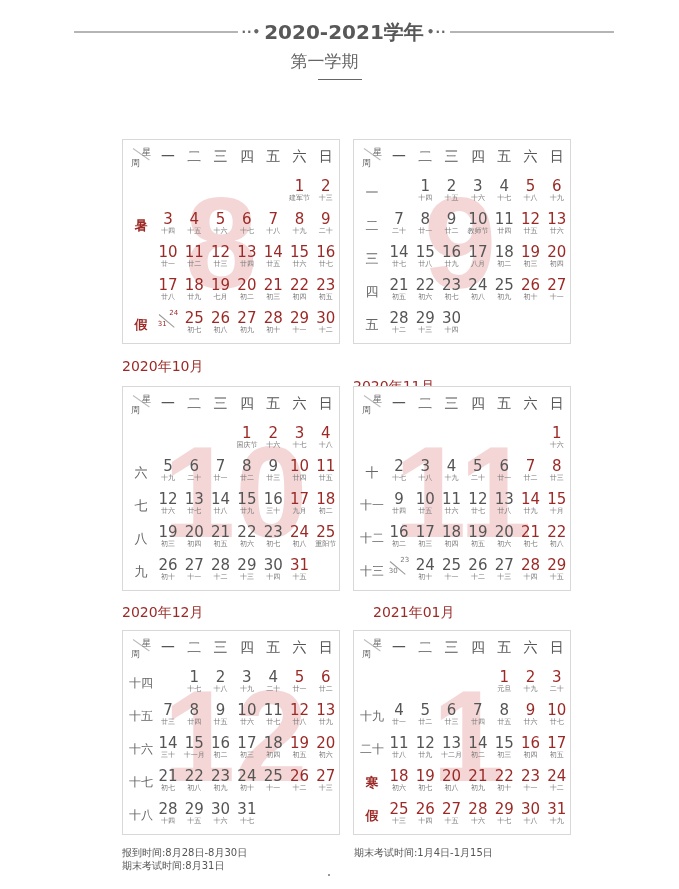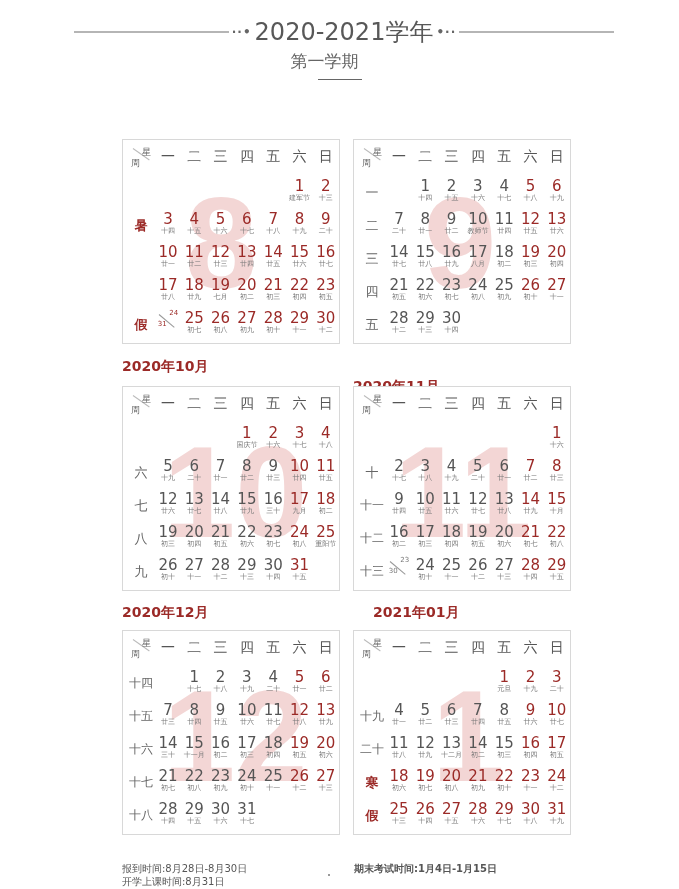--- a/index.html
+++ b/index.html
@@ -3,46 +3,46 @@
 <meta charset="utf-8">
 <style>
   * { box-sizing: border-box; margin: 0; padding: 0; }
   html, body { width: 679px; height: 889px; background: #ffffff; overflow: hidden; }
   body { font-family: "DejaVu Sans", "Liberation Sans", sans-serif; color: #555; position: relative; }
 
   .header { position: absolute; left: 0; top: 0; width: 679px; height: 90px; }
   .title-row { position: absolute; top: 14px; left: 74px; width: 540px; height: 36px; display: flex; align-items: center; justify-content: center; }
   .title-line { flex: 1; height: 2px; background: #b5b5b5; }
   .title-dots { color: #666; font-size: 12px; letter-spacing: 1px; margin: 0 3px; font-weight: bold; }
-  .title-text { font-size: 24px; font-weight: normal; color: #585858; letter-spacing: 0px; text-align: center; }
+  .title-text { font-size: 20px; font-weight: bold; color: #585858; letter-spacing: 0px; text-align: center; }
   .subtitle { position: absolute; top: 50px; left: 0; width: 649px; text-align: center; font-size: 17px; color: #666; }
   .sub-line { position: absolute; top: 79px; left: 318px; width: 44px; height: 1px; background: #666; }
 
-  .month-title { position: absolute; font-size: 14px; font-weight: bold; color: #9b2a27; }
+  .month-title { position: absolute; font-size: 14px; font-weight: normal; color: #9b2a27; }
 
   .cal { position: absolute; width: 218px; border: 1px solid #d8d8d8; background: #fff; overflow: hidden; }
   .watermark { position: absolute; font-size: 130px; font-weight: bold; color: #f3d6d5; line-height: 1; font-family: "Liberation Sans", sans-serif; z-index: 0; pointer-events: none; }
   .cal-head { position: relative; z-index: 1; display: flex; height: 34px; align-items: center; padding-left: 4px; }
   .corner { width: 28px; height: 26px; position: relative; }
   .corner .xing { position: absolute; left: 15px; top: 2px; font-size: 9px; color: #666; }
   .corner .zhou { position: absolute; left: 4px; top: 13px; font-size: 9px; color: #666; }
   .corner .diag { position: absolute; left: 6px; top: 12px; width: 20px; height: 1px; background: #bbb; transform: rotate(35deg); transform-origin: left; top: 4px; }
   .wd { width: 26.5px; text-align: center; font-size: 14px; color: #555; }
   .row { position: relative; z-index: 1; display: flex; height: 33px; align-items: flex-start; padding-left: 4px; }
   .wk { width: 28px; font-size: 13px; color: #666; text-align: center; padding-top: 10px; }
   .wk.red { color: #9b2a27; font-weight: bold; }
   .cell { width: 26.5px; text-align: center; padding-top: 4px; }
   .cell .d { font-size: 15px; line-height: 16px; color: #555; }
   .cell .l { font-size: 7px; line-height: 9px; color: #777; white-space: nowrap; }
   .cell.red .d { color: #9b2a27; }
   .cell.split { position: relative; }
   .cell.split .s1 { position: absolute; right: 3px; top: 4px; font-size: 7px; color: #9b2a27; line-height: 7px; }
   .cell.split .s2 { position: absolute; left: 3px; top: 15px; font-size: 7px; color: #9b2a27; line-height: 7px; }
   .cell.split .sd { position: absolute; left: 4px; top: 8px; width: 20px; height: 1px; background: #999; transform: rotate(40deg); transform-origin: left; }
-  .footer { position: absolute; font-size: 10px; color: #555; line-height: 13px; margin-top: 16px; }
+  .footer { position: absolute; font-size: 10px; color: #555; line-height: 13px; }
   .dot { position: absolute; left: 328px; top: 874px; width: 2px; height: 2px; background: #999; }
 </style>
 </head>
 <body>
 
 <div class="header">
   <div class="title-row">
     <div class="title-line"></div>
     <span class="title-dots">··•</span>
     <span class="title-text">2020-2021学年</span>
@@ -1005,18 +1005,18 @@
         <div class="cell red">
           <div class="d">31</div>
           <div class="l">十九</div>
         </div>
       </div>
     </div>
   </div>
 
 <div class="footer" style="left:122px; top:846px;">
   <div>报到时间:8月28日-8月30日</div>
-  <div>开学上课时间:8月31日</div>
+  <div>期末考试时间:8月31日</div>
 </div>
-<div class="footer" style="left:354px; top:846px;font-weight:bold;">
+<div class="footer" style="left:354px; top:846px;">
   <div>期末考试时间:1月4日-1月15日</div>
 </div>
 <div class="dot"></div>
 
 </body></html>

